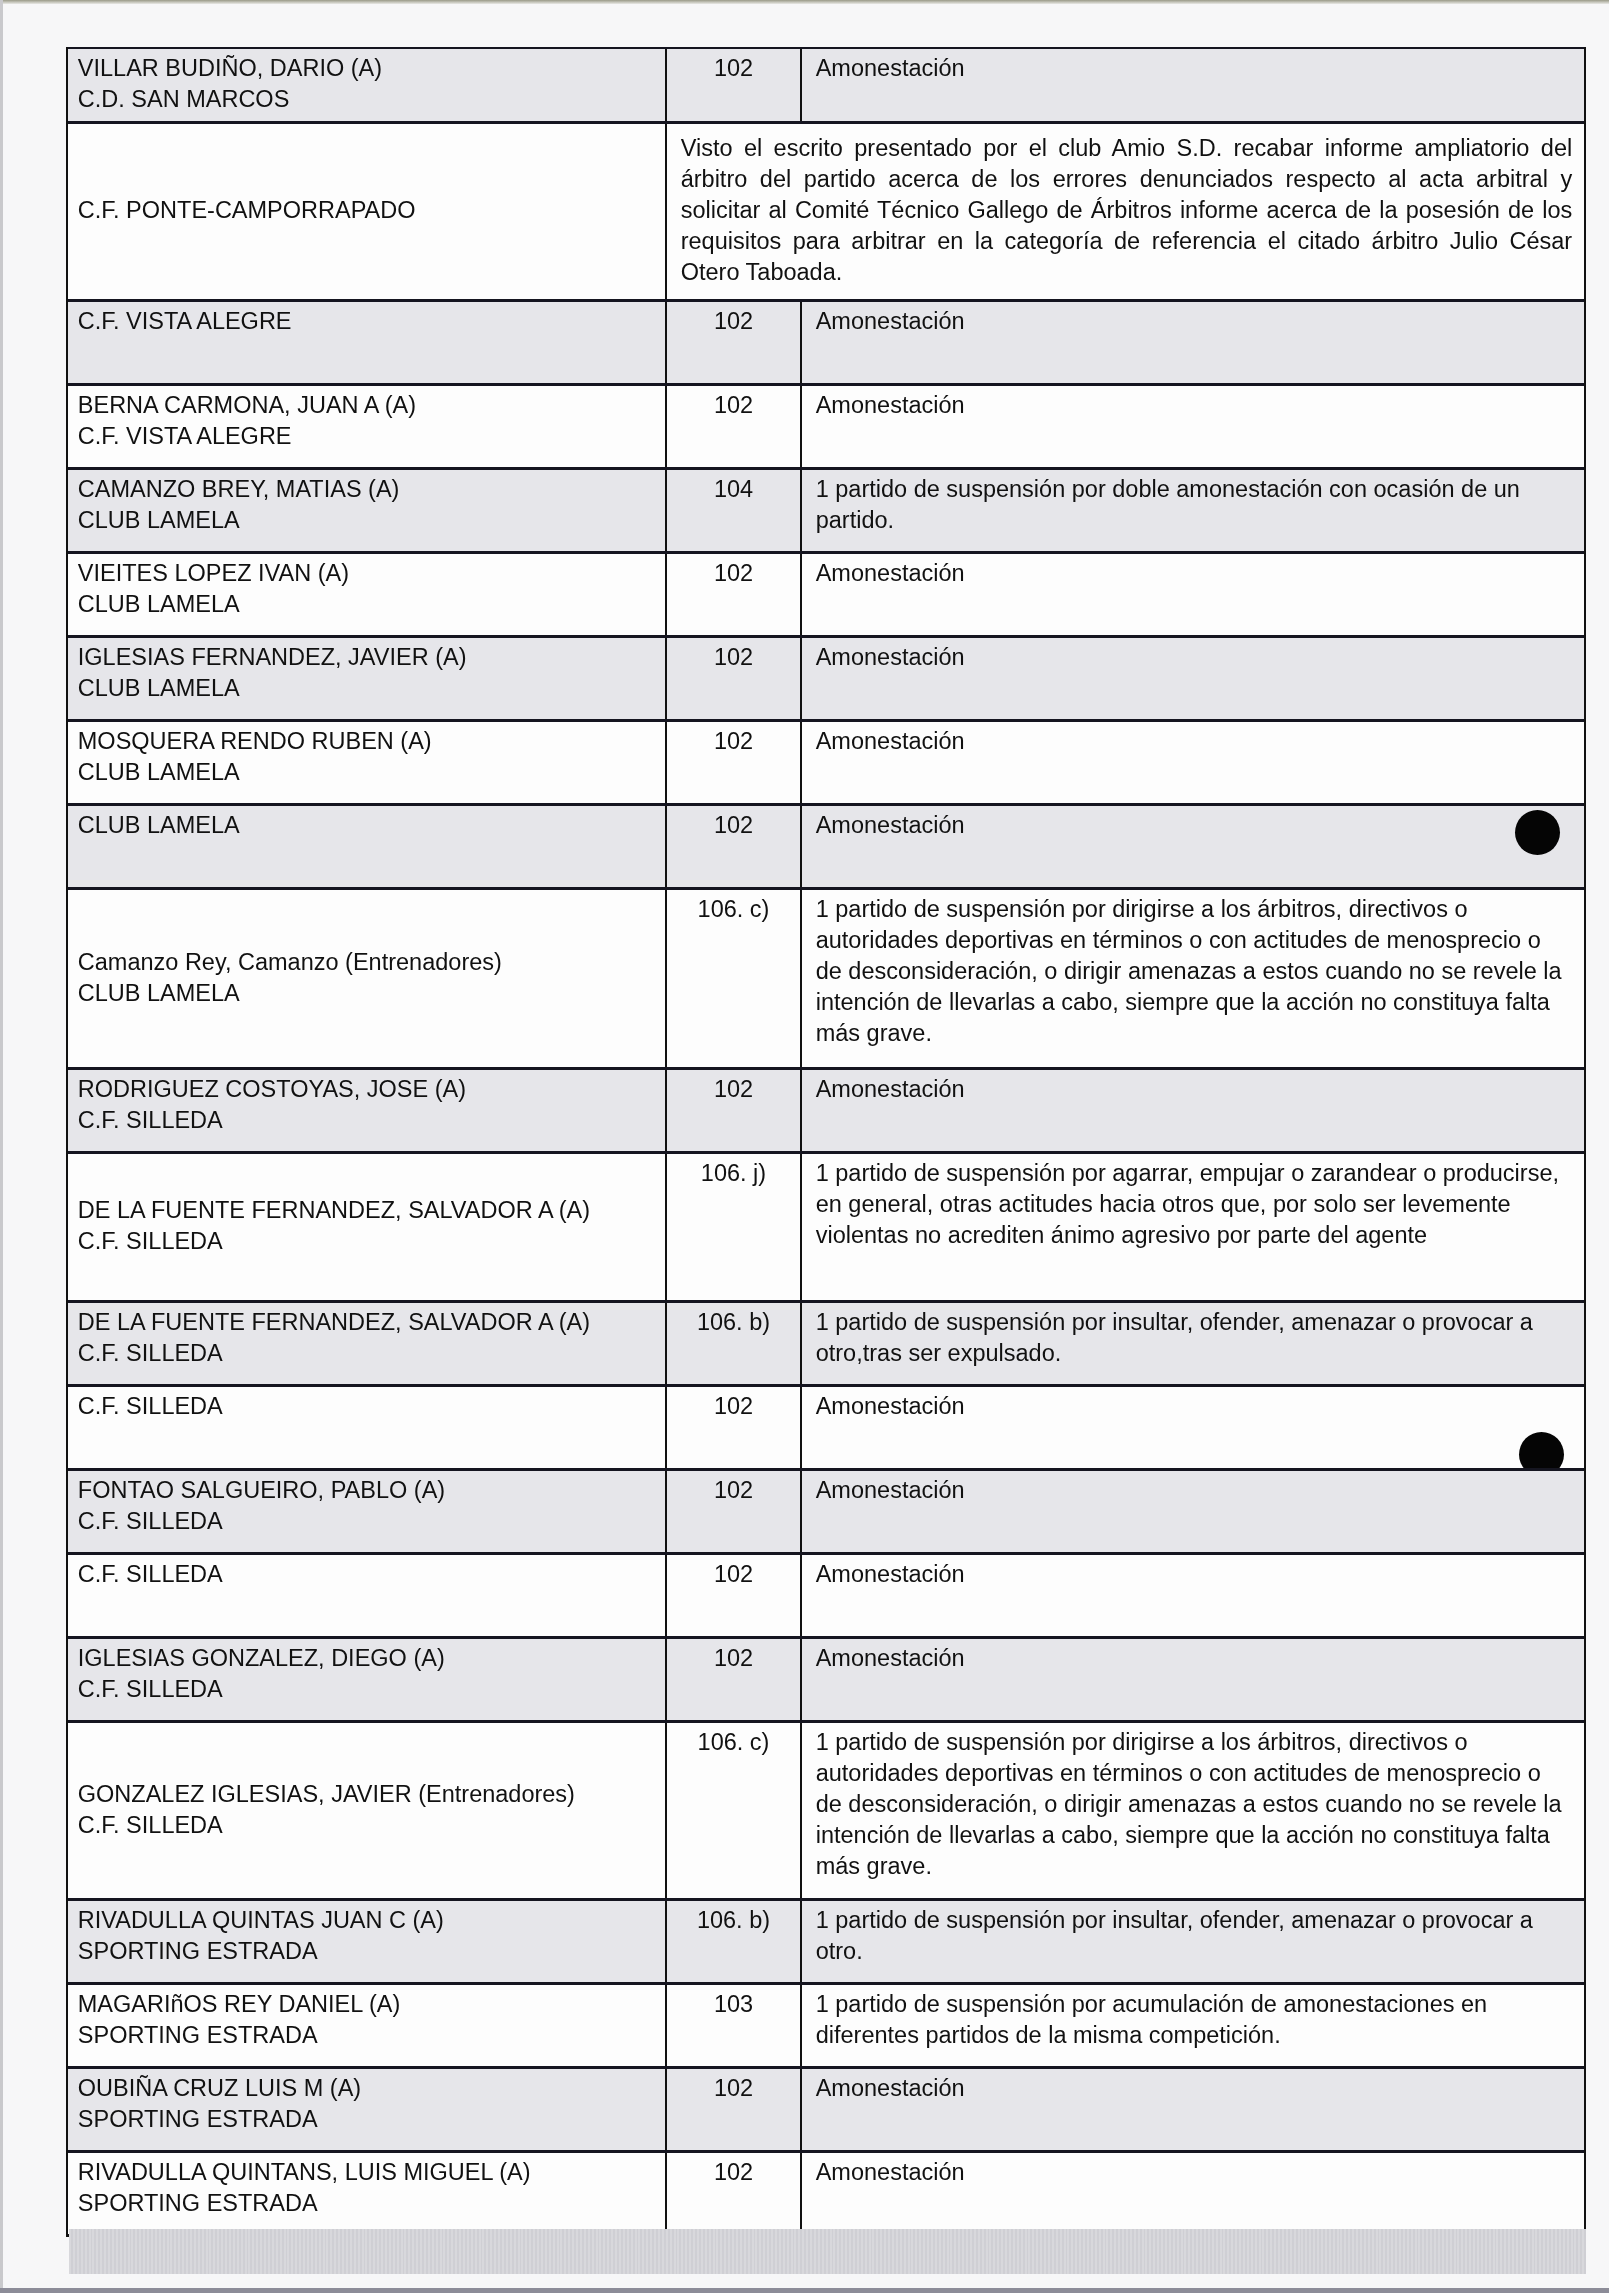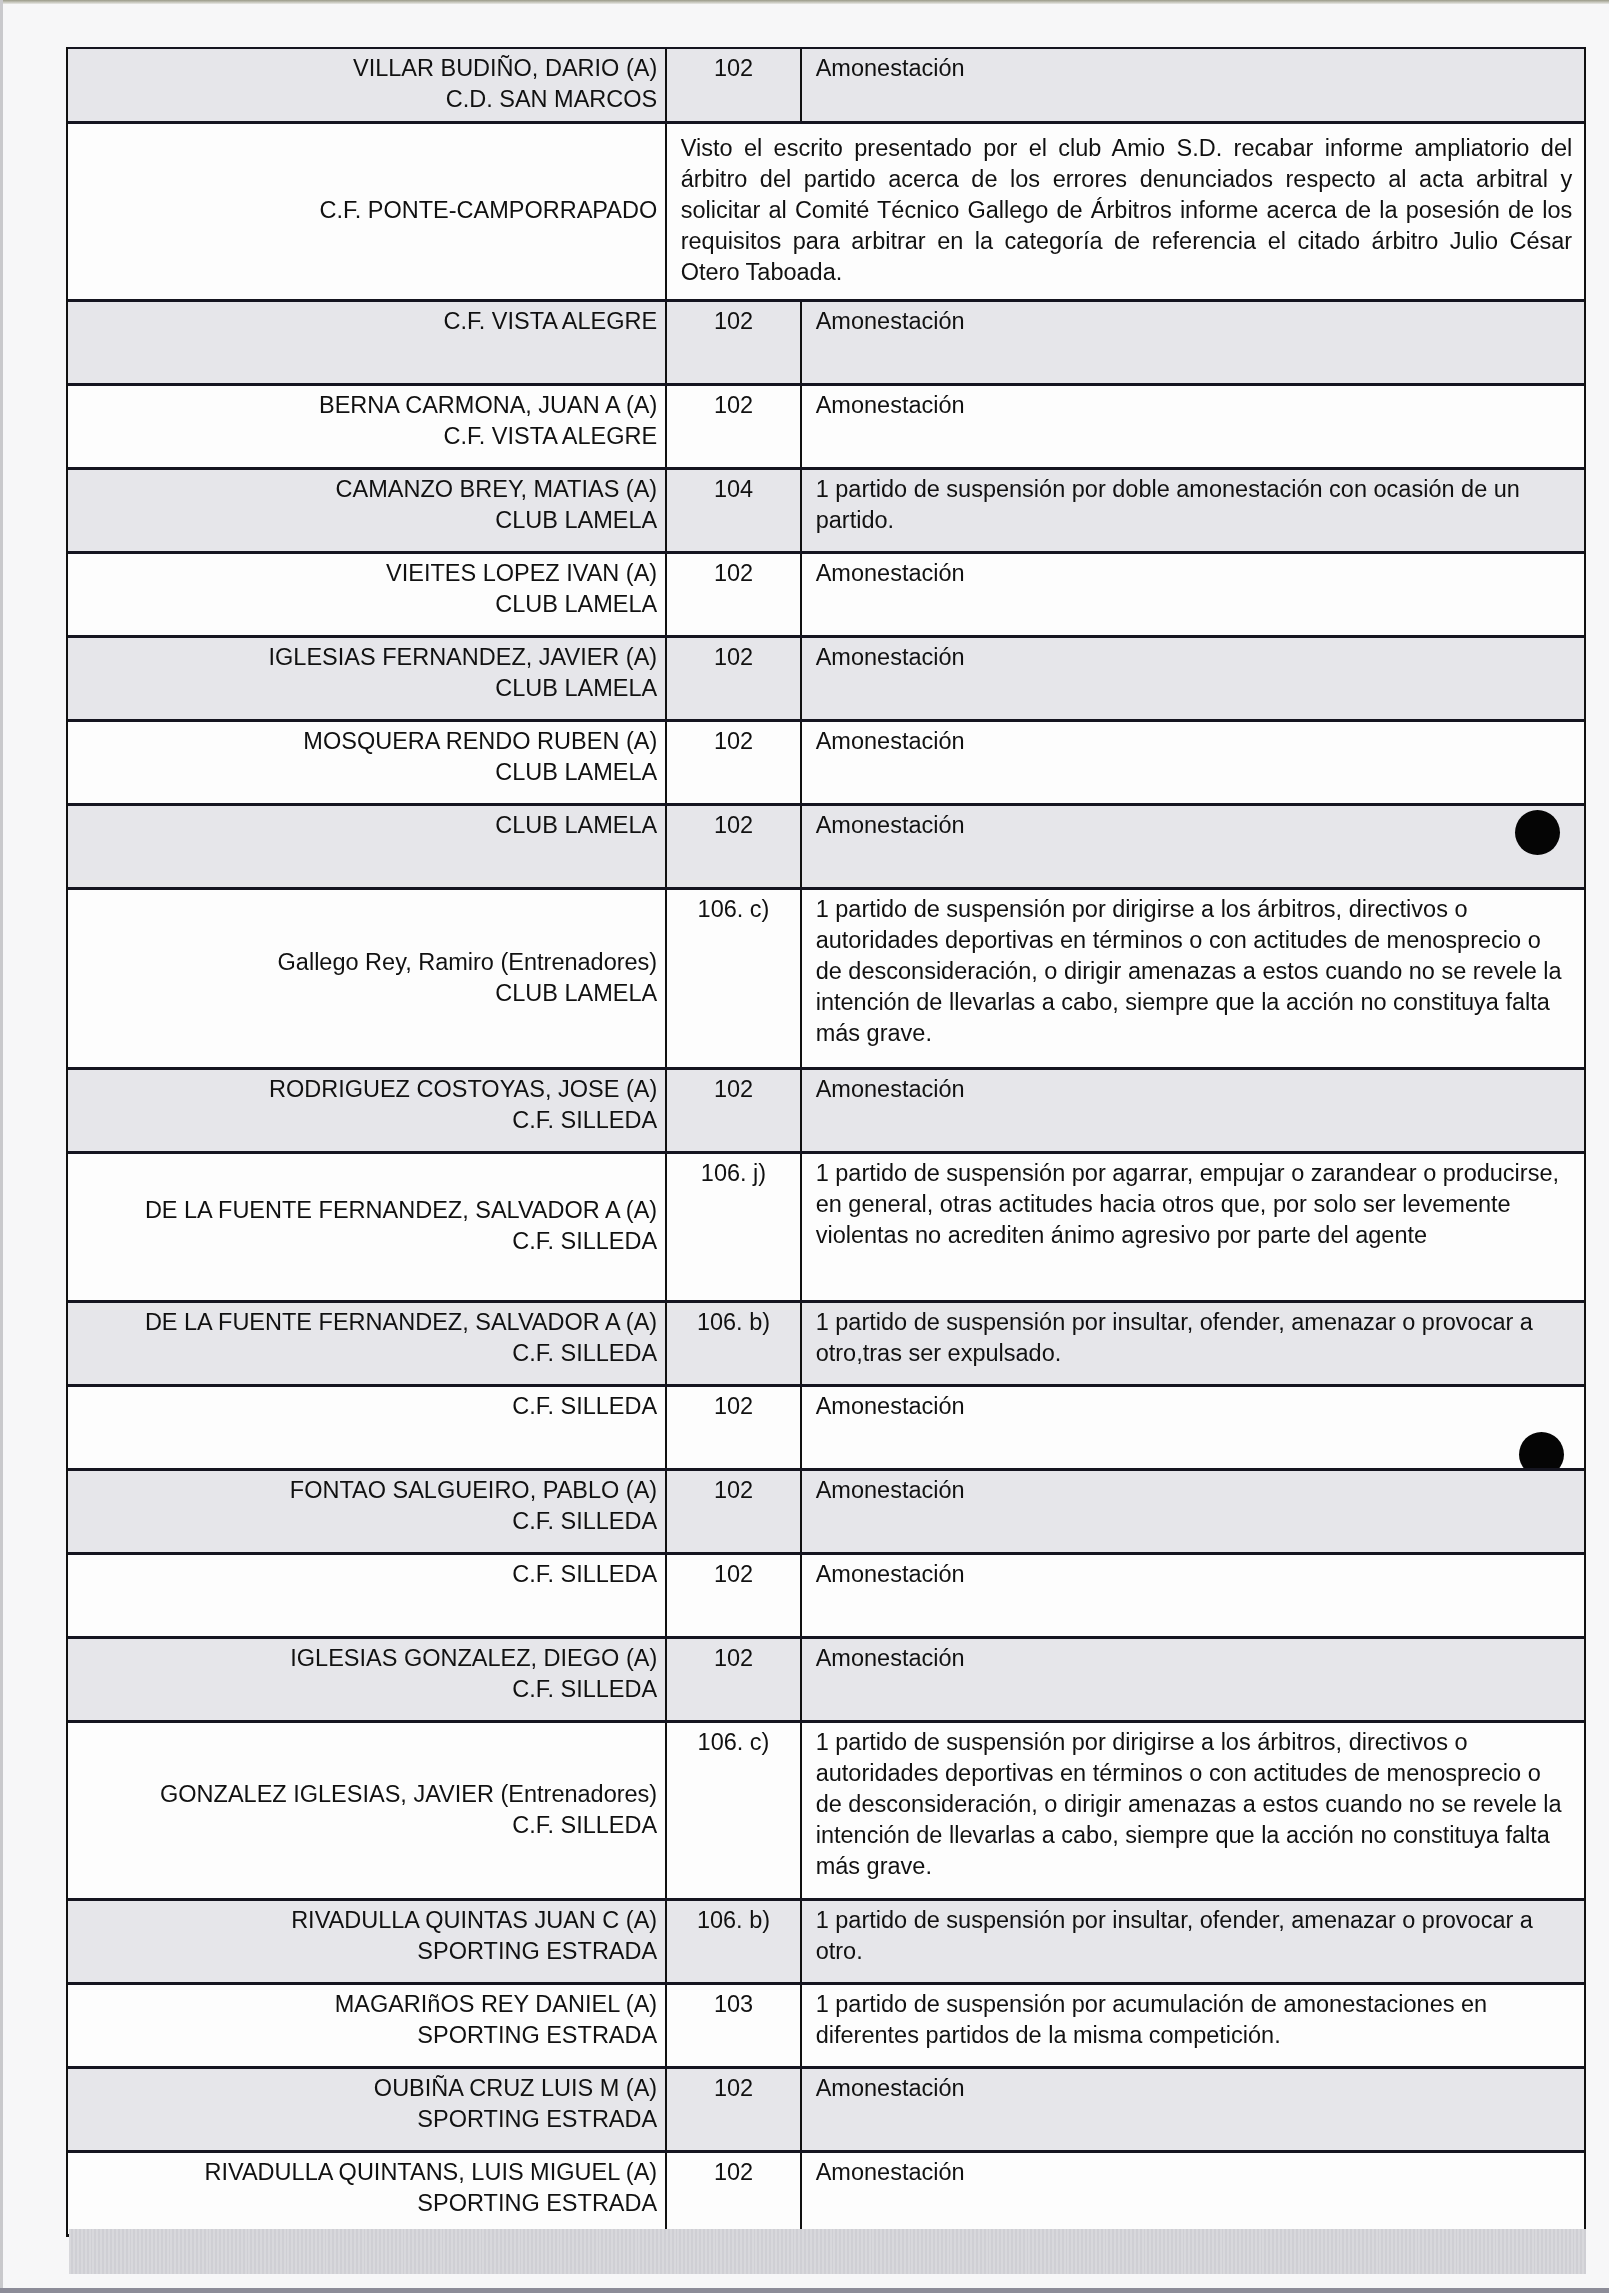--- a/index.html
+++ b/index.html
@@ -37,21 +37,21 @@
   .row:first-child { border-top: 2px solid #151520; }
   .row.shaded { background: #e6e6ea; }
   .row.plain { background: #fdfdfd; }
   .cell {
     box-sizing: border-box;
     font-size: 23.5px; line-height: 31px;
   }
   .c-name {
     padding: 3.9px 7.8px 5.9px 9.8px;
     border-right: 2.9px solid #111;
-    display: flex; flex-direction: column; justify-content: flex-start; align-items: flex-end;
+    display: flex; flex-direction: column; justify-content: flex-start;
   }
   .c-name.center { justify-content: center; }
   .c-art {
     padding: 3.9px 3.9px 5.9px 3.9px;
     text-align: center;
     border-right: 2.9px solid #111;
   }
   .c-desc {
     padding: 3.9px 11.8px 5.9px 13.7px;
     text-align: left;
@@ -156,21 +156,21 @@
     <div class="cell c-name">
       <span>CLUB LAMELA</span>
     </div>
     <div class="cell c-art">102</div>
     <div class="cell c-desc">Amonestación</div>
     <div class="dot" style="left:1447px; top:3.9px;"></div>
   </div>
 
   <div class="row plain" style="height:180px">
     <div class="cell c-name center">
-      <span>Gallego Rey, Ramiro (Entrenadores)</span>
+      <span>Camanzo Rey, Camanzo (Entrenadores)</span>
       <span>CLUB LAMELA</span>
     </div>
     <div class="cell c-art">106. c)</div>
     <div class="cell c-desc">1 partido de suspensión por dirigirse a los árbitros, directivos o autoridades deportivas en términos o con actitudes de menosprecio o de desconsideración, o dirigir amenazas a estos cuando no se revele la intención de llevarlas a cabo, siempre que la acción no constituya falta más grave.</div>
   </div>
 
   <div class="row shaded h86">
     <div class="cell c-name">
       <span>RODRIGUEZ COSTOYAS, JOSE (A)</span>
       <span>C.F. SILLEDA</span>

